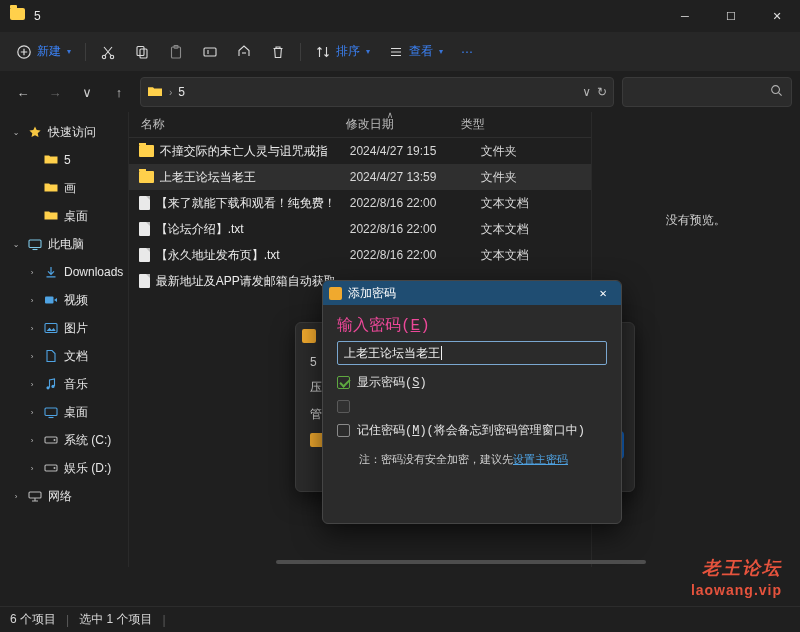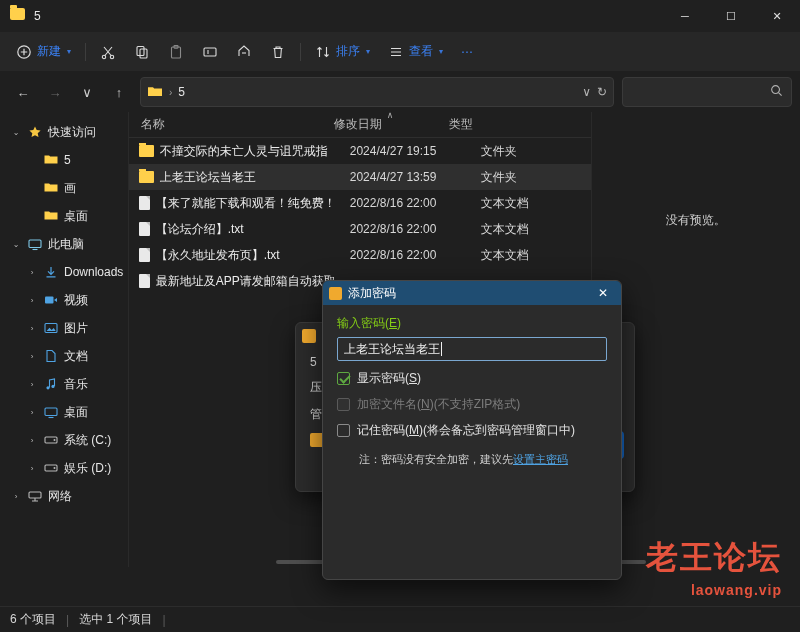--- a/index.html
+++ b/index.html
@@ -89,21 +89,21 @@
   .nav-row.indent { padding-left:22px; }
   .sq { width:14px; height:14px; flex:none; display:inline-block; position:relative; }
 
   
   .filelist { flex:1; background:#1f1f1f; position:relative; border-left:1px solid #2a2a2a; }
   .col-head {
     height:26px; display:flex; align-items:center; color:#bdbdbd; font-size:12px;
     border-bottom:1px solid #2e2e2e; position:relative;
   }
   .col-head .c1 { width:205px; padding-left:12px; }
-  .col-head .c2 { width:115px; }
+  .col-head .c2 { width:115px;margin-left:12px; }
   .col-head .c3 { width:110px; }
   .sortmark { position:absolute; left:258px; top:-2px; color:#a8a8a8; font-size:9px; }
   .row {
     height:26px; display:flex; align-items:center; font-size:12px; color:#ececec;gap:16px;
   }
   .row.selected { background:#2f2f2f; }
   .row .n { width:205px; padding-left:10px; display:flex; align-items:center; gap:6px;
             white-space:nowrap; overflow:hidden; }
   .row .d { width:115px; color:#d8d8d8; }
   .row .t { width:110px; color:#d8d8d8; }
@@ -136,21 +136,21 @@
     position:absolute; bottom:0; left:0; right:0; height:26px; background:#1f1f1f;
     border-top:1px solid #2c2c2c; display:flex; align-items:center;
     padding:0 10px; gap:10px; font-size:12px; color:#d6d6d6;
   }
   .statusbar .vsep { color:#5a5a5a; }
 
   
   .watermark {
     position:absolute; right:18px; bottom:34px; text-align:right; pointer-events:none;
   }
-  .wm1 { font-size:32px; font-weight:bold; color:#e5533d; letter-spacing:2px; }
+  .wm1 { font-size:18px; font-weight:bold; color:#e5533d; letter-spacing:2px;font-style:italic; }
   .wm2 { font-size:14px; font-weight:bold; color:#e5533d; letter-spacing:1px; margin-top:2px; }
 
   
   .bg-dialog {
     position:absolute; left:295px; top:322px; width:340px; height:170px;
     background:#2b2b2b; border:1px solid #3a3a3a; border-radius:6px;
     box-shadow:0 8px 22px rgba(0,0,0,.55); overflow:hidden;
   }
   .bg-dialog .bd-title {
     height:26px; display:flex; align-items:center; gap:6px; padding:0 6px;
@@ -161,33 +161,33 @@
   .bd-body { padding:6px 14px; font-size:12px; color:#dcdcdc; }
   .bd-line { margin-bottom:10px; }
   .bd-blue {
     position:absolute; right:10px; bottom:32px; width:92px; height:28px;
     background:#1565c0; border-radius:4px;
   }
   .bd-lock { width:14px; height:14px; background:#f0a92e; border-radius:2px; display:inline-block; }
 
   
   .fg-dialog {
-    position:absolute; left:322px; top:280px; width:300px; height:300px;
+    position:absolute; left:322px; top:280px; width:300px; height:244px;
     background:#2b2b2b; border:1px solid #454545; border-radius:6px;
-    box-shadow:0 10px 28px rgba(0,0,0,.6); overflow:hidden; z-index:5;
+    box-shadow:0 10px 28px rgba(0,0,0,.6); overflow:hidden; z-index:5;font-family:Liberation Mono, monospace;
   }
   .fg-title {
     height:24px; background:#1f4d72; display:flex; align-items:center; gap:6px;
     padding:0 6px; font-size:12px; color:#fff;
   }
   .fg-title .t-ic { width:13px; height:13px; background:#f0a92e; border-radius:2px; }
   .fg-close { margin-left:auto; width:24px; height:22px; display:flex;
     align-items:center; justify-content:center; font-size:12px; color:#fff; }
   .fg-body { padding:10px 14px 0 14px; }
-  .lbl { font-size:12px; color:#84cc16; margin-bottom:5px; }
+  .lbl { font-size:16px; color:#ec4899; margin-bottom:5px; }
   .pw-input {
     width:100%; height:24px; background:#2b2b2b; border:1px solid #7aa7d0;
     border-radius:2px; color:#f0f0f0; font-size:12px; padding:0 6px;
     display:flex; align-items:center;
   }
   .pw-caret { width:1px; height:14px; background:#f0f0f0; margin-left:1px; }
   .chk-row { display:flex; align-items:center; gap:7px; margin-top:9px; font-size:12px; color:#e2e2e2; }
   .chk-row.disabled { color:#7c7c7c; }
   .cbox {
     width:13px; height:13px; border:1px solid #8a8a8a; border-radius:2px;
@@ -560,21 +560,20 @@
       <span>上老王论坛当老王</span>
       <span class="pw-caret"></span>
     </div>
     <div id="opts">
         <div class="chk-row">
           <span class="cbox checked"></span>
           <span><span>显示密码(</span><u>S</u><span>)</span></span>
         </div>
         <div class="chk-row disabled">
           <span class="cbox disabled"></span>
-          <span><span>加密文件名(</span><u>N</u><span>)(不支持ZIP格式)</span></span>
         </div>
         <div class="chk-row">
           <span class="cbox"></span>
           <span><span>记住密码(</span><u>M</u><span>)(将会备忘到密码管理窗口中)</span></span>
         </div>
       </div>
     <div class="note">
       <span>注：密码没有安全加密，建议先</span><a href="#">设置主密码</a>
     </div>
   </div>

